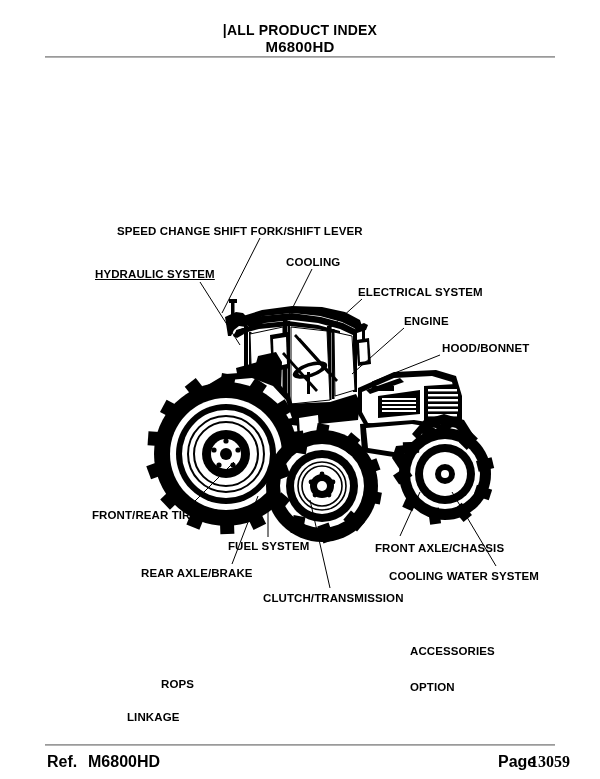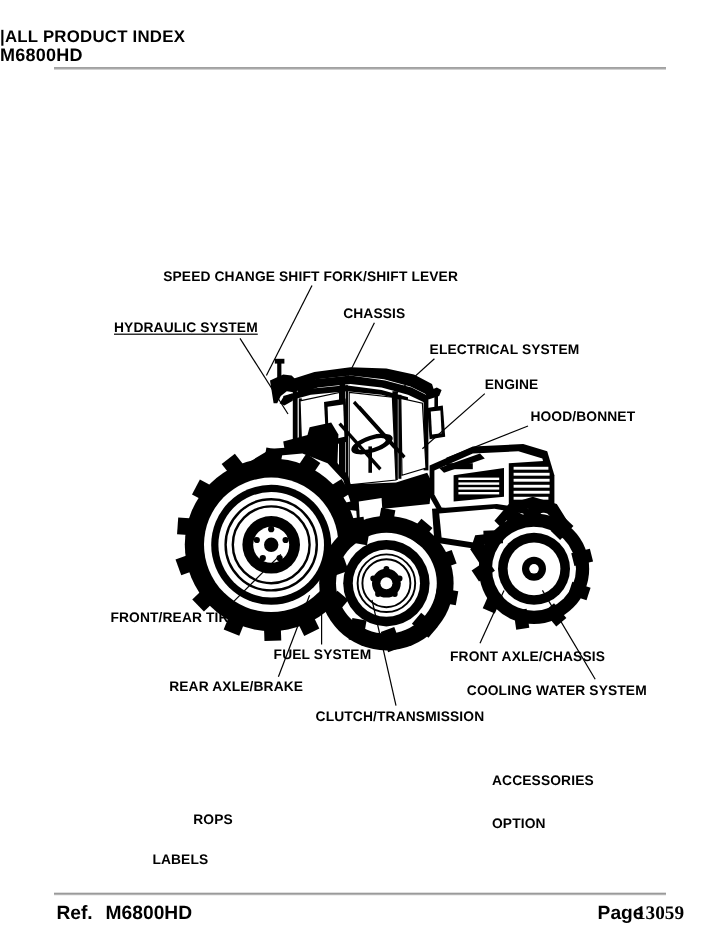--- a/index.html
+++ b/index.html
@@ -17,21 +17,21 @@
     height: 779px;
     background: #ffffff;
     overflow: hidden;
   }
 
   
   .header-title {
     position: absolute;
     left: 0;
     width: 600px;
-    text-align: left;
+    text-align: center;
     font-weight: bold;
     letter-spacing: 0.2px;
   }
   #hdr-index { top: 22px; font-size: 14px; }
   #hdr-model { top: 38px; font-size: 15px; }
 
   .rule {
     position: absolute;
     left: 45px;
     width: 510px;
@@ -292,35 +292,35 @@
       <line x1="440" y1="355" x2="372" y2="382"></line>
       <line x1="188" y1="508" x2="234" y2="462"></line>
       <line x1="268" y1="537" x2="268" y2="470"></line>
       <line x1="232" y1="564" x2="258" y2="496"></line>
       <line x1="330" y1="588" x2="310" y2="500"></line>
       <line x1="400" y1="536" x2="420" y2="492"></line>
       <line x1="496" y1="566" x2="452" y2="492"></line>
     </g>
   </svg>
 
-  <div class="callout" style="left:136px; top:225px;">SPEED CHANGE SHIFT FORK/SHIFT LEVER</div>
+  <div class="callout" style="left:117px; top:225px;">SPEED CHANGE SHIFT FORK/SHIFT LEVER</div>
   <div class="callout" style="left:95px; top:268px;text-decoration:underline;">HYDRAULIC SYSTEM</div>
-  <div class="callout" style="left:286px; top:256px;">CHASSIS</div>
+  <div class="callout" style="left:286px; top:256px;">COOLING</div>
   <div class="callout" style="left:358px; top:286px;">ELECTRICAL SYSTEM</div>
   <div class="callout" style="left:404px; top:315px;">ENGINE</div>
   <div class="callout" style="left:442px; top:342px;">HOOD/BONNET</div>
   <div class="callout" style="left:92px; top:509px;">FRONT/REAR TIRE</div>
   <div class="callout" style="left:228px; top:540px;">FUEL SYSTEM</div>
   <div class="callout" style="left:141px; top:567px;">REAR AXLE/BRAKE</div>
   <div class="callout" style="left:263px; top:592px;">CLUTCH/TRANSMISSION</div>
   <div class="callout" style="left:343px; top:542px;padding-left:32px;">FRONT AXLE/CHASSIS</div>
   <div class="callout" style="left:389px; top:570px;">COOLING WATER SYSTEM</div>
 
   <div class="index-item" style="left:127px; top:678px;padding-left:34px;">ROPS</div>
-  <div class="index-item" style="left:127px; top:711px;">LABELS</div>
+  <div class="index-item" style="left:127px; top:711px;">LINKAGE</div>
 
   <div class="index-item" style="left:410px; top:645px;">ACCESSORIES</div>
   <div class="index-item" style="left:410px; top:681px;">OPTION</div>
 
   <div class="rule" id="rule-bottom"></div>
   <div class="footer-text" id="footer-ref-label">Ref.</div>
   <div class="footer-text" id="footer-ref-value">M6800HD</div>
   <div class="footer-text" id="footer-page-label">Page</div>
   <div class="footer-text" id="footer-page-value">13059</div>
 

